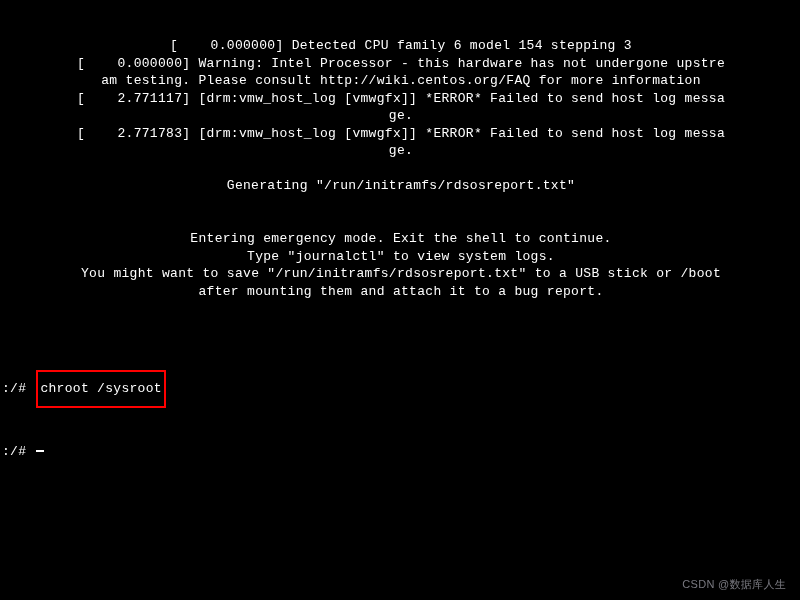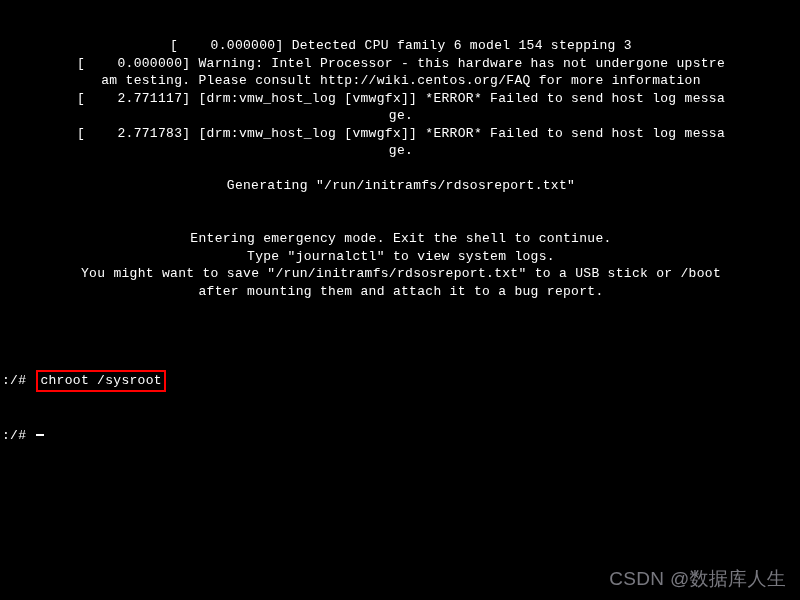--- a/index.html
+++ b/index.html
@@ -27,39 +27,39 @@
     .line {
       display: block;
       min-height: 17px;
     }
     .prompt-line {
       display: flex;
       align-items: center;
     }
     .highlighted-box {
       border: 2px solid #ff0000;
-      padding: 0 2px;
+      padding: 8px 2px;
       display: inline-block;
       margin-left: 2px;
     }
     .cursor {
       display: inline-block;
       width: 8px;
       height: 2px;
       background: #ffffff;
       vertical-align: bottom;
       margin-bottom: 2px;
       margin-left: 2px;
     }
     .watermark {
       position: absolute;
       bottom: 8px;
       right: 14px;
       font-family: -apple-system, BlinkMacSystemFont, "Segoe UI", sans-serif;
-      font-size: 19px;
+      font-size: 11px;
       color: rgba(160, 160, 170, 0.75);
       letter-spacing: 0.3px;
     }
   </style>
 </head>
 <body>
 
 <div class="terminal">
   <div id="boot-lines"><div class="line">[    0.000000] Detected CPU family 6 model 154 stepping 3</div><div class="line">[    0.000000] Warning: Intel Processor - this hardware has not undergone upstre</div><div class="line">am testing. Please consult http://wiki.centos.org/FAQ for more information</div><div class="line">[    2.771117] [drm:vmw_host_log [vmwgfx]] *ERROR* Failed to send host log messa</div><div class="line">ge.</div><div class="line">[    2.771783] [drm:vmw_host_log [vmwgfx]] *ERROR* Failed to send host log messa</div><div class="line">ge.</div><div class="line">&nbsp;</div><div class="line">Generating "/run/initramfs/rdsosreport.txt"</div><div class="line">&nbsp;</div><div class="line">&nbsp;</div><div class="line">Entering emergency mode. Exit the shell to continue.</div><div class="line">Type "journalctl" to view system logs.</div><div class="line">You might want to save "/run/initramfs/rdsosreport.txt" to a USB stick or /boot</div><div class="line">after mounting them and attach it to a bug report.</div><div class="line">&nbsp;</div><div class="line">&nbsp;</div></div>
   <div class="prompt-line">

